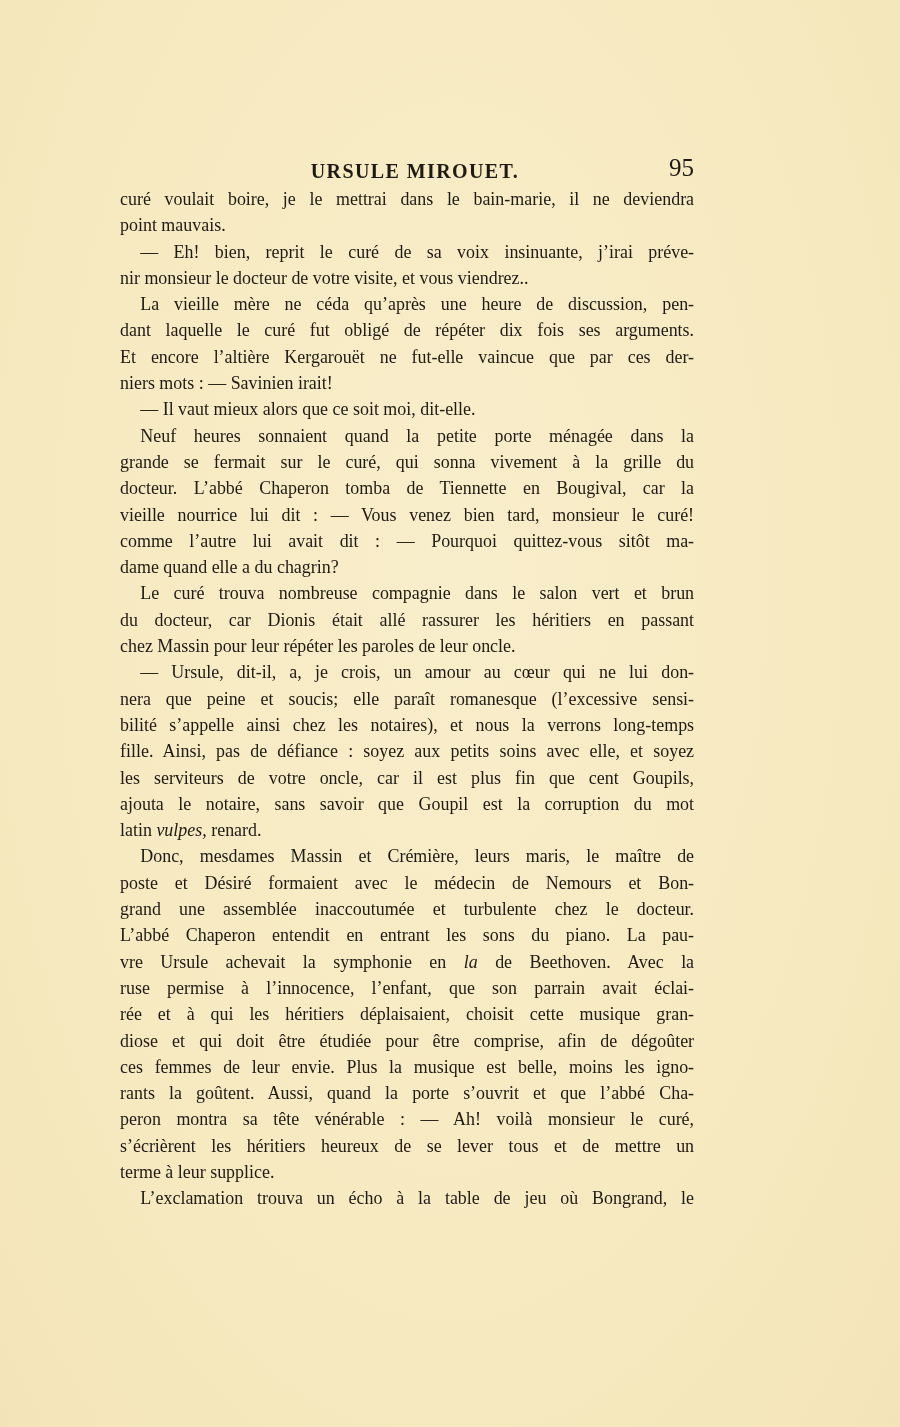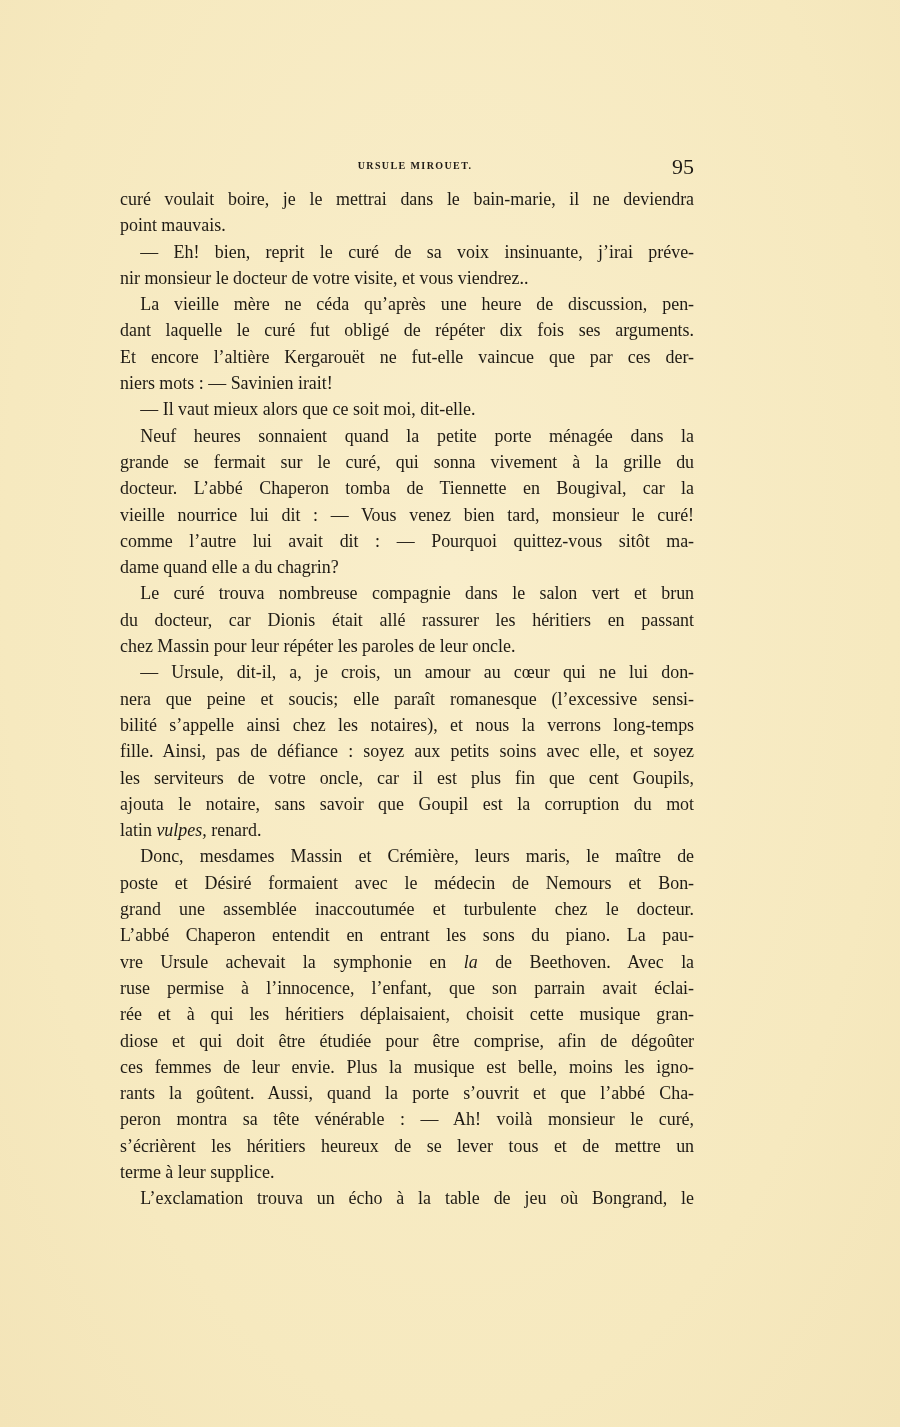--- a/index.html
+++ b/index.html
@@ -25,30 +25,30 @@
     .running-head {
       position: relative;
       height: 34px;
     }
     .running-title {
       position: absolute;
       left: 0;
       right: 4px;
       top: 8px;
       text-align: center;
-      font-size: 10px;
+      font-size: 20px;
       font-weight: bold;
       letter-spacing: 1.4px;
       padding-left: 20px;
     }
     .page-number {
       position: absolute;
       right: 0;
       top: 2px;
-      font-size: 22px;
+      font-size: 25px;
     }
     .text {
       font-size: 19.5px;
       line-height: 26.3px;
       text-align: justify;
       transform: scaleX(0.92);
       transform-origin: left top;
       width: 624px;
     }
     .text .line {

